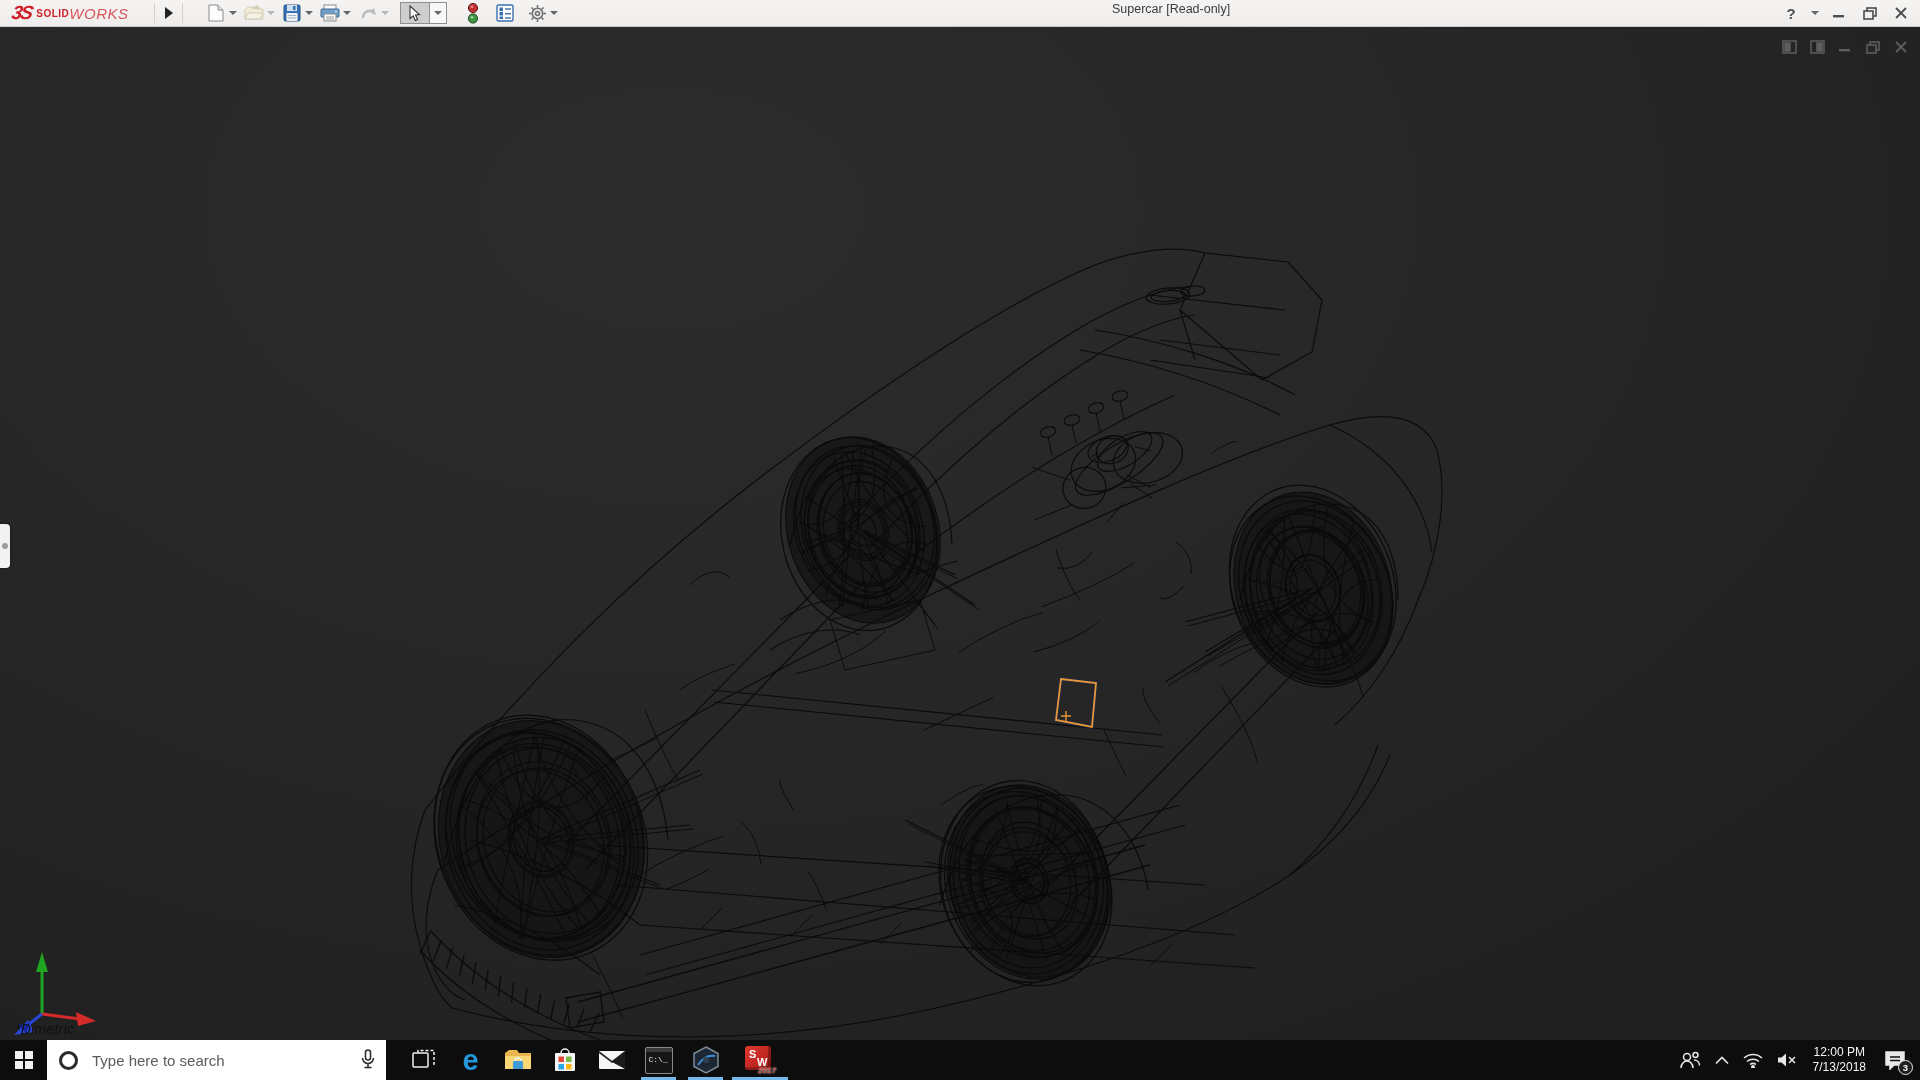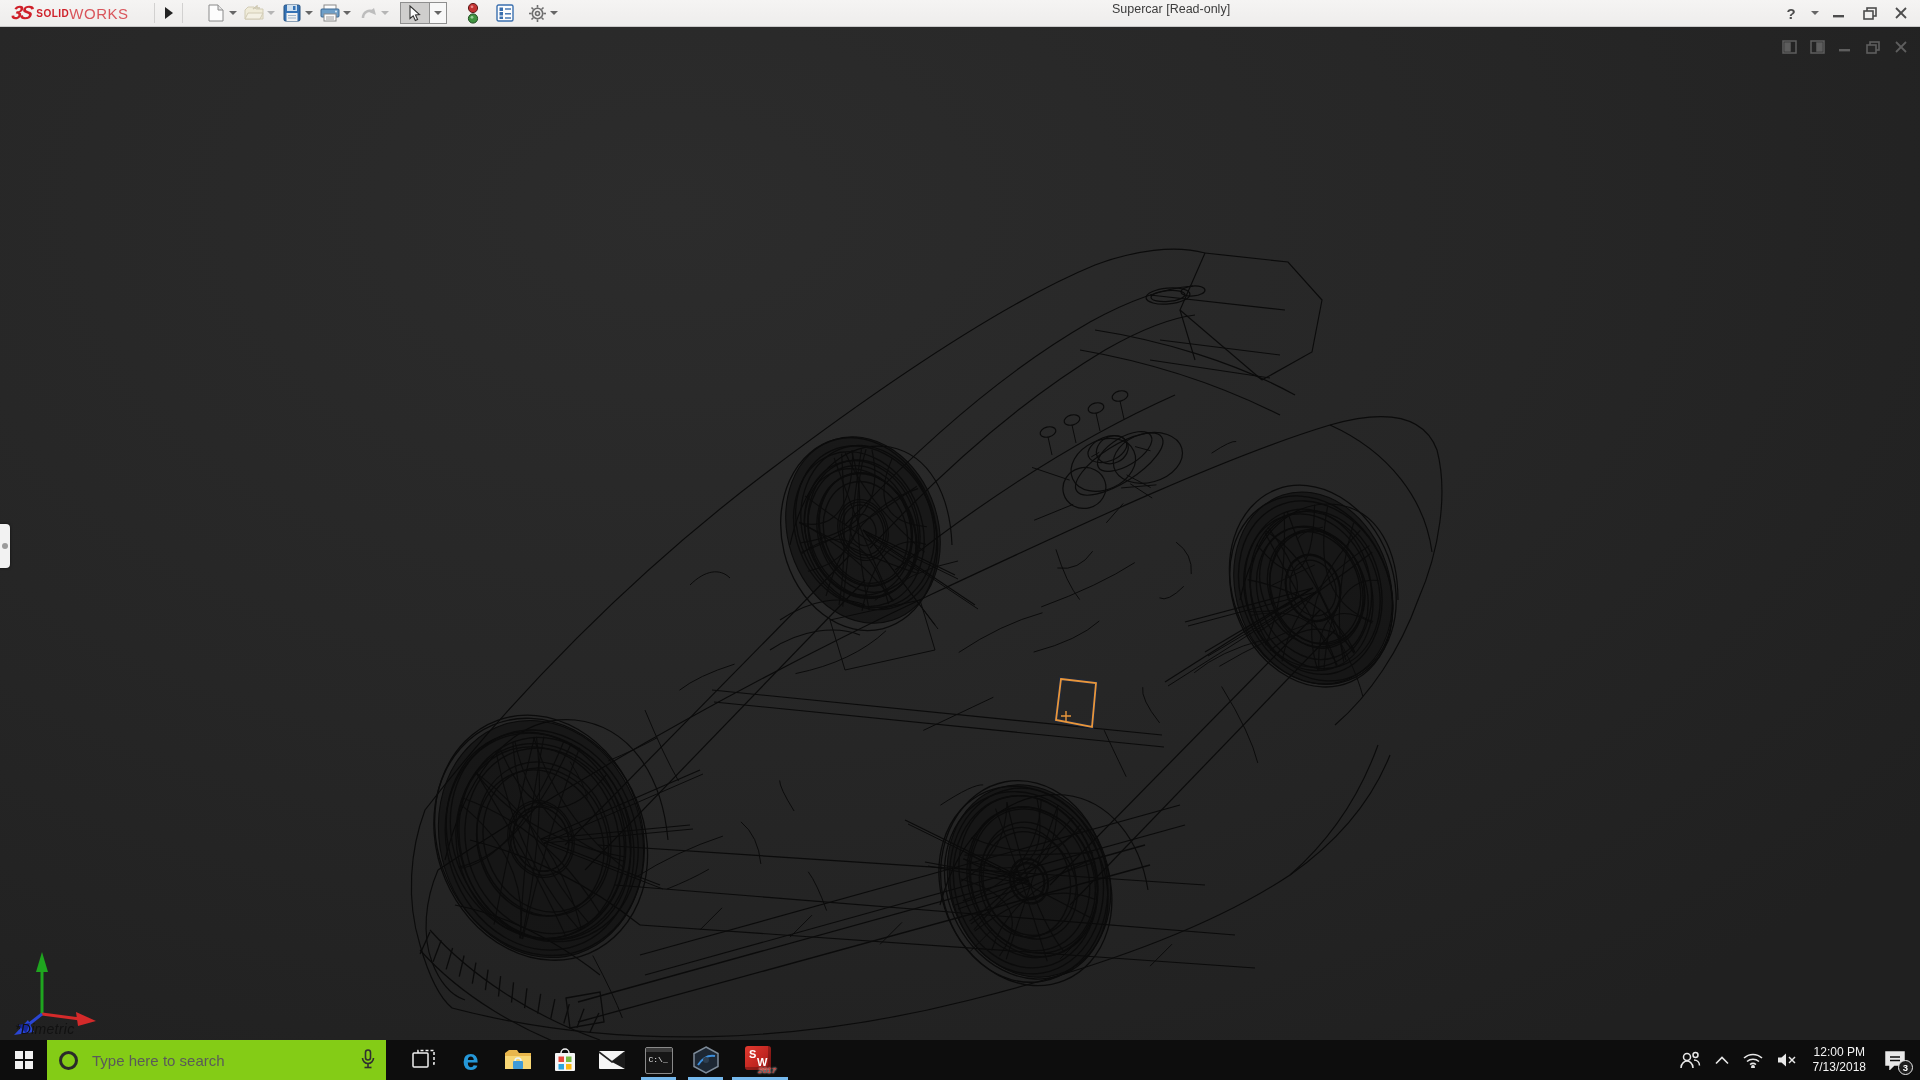--- a/index.html
+++ b/index.html
@@ -6,21 +6,21 @@
   html,body { width:1920px; height:1080px; overflow:hidden; background:#000; }
   .screen { position:relative; width:1920px; height:1080px; font-family:"Liberation Sans",sans-serif; }
 
   
   .titlebar { position:absolute; left:0; top:0; width:1920px; height:27px;
     background:linear-gradient(#f5f4f3,#eeedec); border-bottom:1px solid #c9c9c9; }
   .brand { position:absolute; left:12px; top:0; height:26px; display:flex; align-items:center; }
   .brand-glyph { font-style:italic; font-weight:bold; font-size:19px; color:#cf2029;
     transform:skewX(-12deg); letter-spacing:-2px; margin-right:5px; }
   .brand-bold { font-weight:bold; font-size:10px; color:#cf2029; letter-spacing:.5px; }
-  .brand-light { font-weight:normal; font-size:15px; color:#d9555b; letter-spacing:.5px; }
+  .brand-light { font-weight:normal; font-size:15px; color:#d9555b; letter-spacing:.5px;font-style:italic; }
   .tb-sep { position:absolute; top:3px; width:1px; height:20px; background:#d2d1d0; }
   .flyout-btn { position:absolute; left:159px; top:3px; width:18px; height:20px;
     display:flex; align-items:center; justify-content:center; }
   .flyout-btn svg { display:block; }
   .tools { position:absolute; left:204px; top:0; height:26px; display:flex; align-items:center; }
   .tool { display:flex; align-items:center; justify-content:center; width:24px; height:22px; }
   .caret { width:0; height:0; border-left:4px solid transparent; border-right:4px solid transparent;
     border-top:4px solid #666; margin:0 5px 0 1px; }
   .caret.dis { border-top-color:#b5b5b5; }
   .sel-group { display:flex; height:22px; margin-left:6px; }
@@ -47,21 +47,21 @@
   .side-tab .dot { position:absolute; left:2px; top:19px; width:6px; height:6px; border-radius:50%; background:#9b9b9b; }
   .view-label { position:absolute; left:15px; top:994px; font-size:14px; color:#111111; letter-spacing:.3px;font-style:italic; }
   .triad { position:absolute; left:8px; top:915px; }
 
   
   .taskbar { position:absolute; left:0; top:1040px; width:1920px; height:40px; background:#0d0d0d;
     display:flex; align-items:stretch; }
   .start { width:47px; display:flex; align-items:center; justify-content:center; }
   .winlogo { display:grid; grid-template-columns:8px 8px; grid-template-rows:8px 8px; gap:2px; }
   .winlogo div { background:#f2f2f2; }
-  .searchbox { width:339px; background:#84cc16; display:flex; align-items:center; position:relative; }
+  .searchbox { width:339px; background:#ffffff; display:flex; align-items:center; position:relative; }
   .cortana-ring { width:19px; height:19px; border:3px solid #2a2a2a; border-radius:50%; margin-left:12px; }
   .search-text { margin-left:14px; font-size:15px; color:#5a5a5a; }
   .mic { position:absolute; right:11px; top:9px; }
   .tb-icons { display:flex; align-items:stretch; margin-left:14px; }
   .tb-btn { width:47px; display:flex; align-items:center; justify-content:center; position:relative; }
   .tb-btn .underline { position:absolute; bottom:0; left:6px; right:6px; height:3px; background:#76b9ed; }
   .tb-btn.wide { width:62px; }
   .edge-e { font-size:29px; font-weight:bold; color:#2597d8; font-style:normal; line-height:1; }
   .cmd-icon { width:28px; height:27px; background:#161616; border:1px solid #8a8a8a; border-radius:2px; position:relative; }
   .cmd-icon .bar { position:absolute; left:0; top:0; right:0; height:4px; background:#3a3a3a; }

